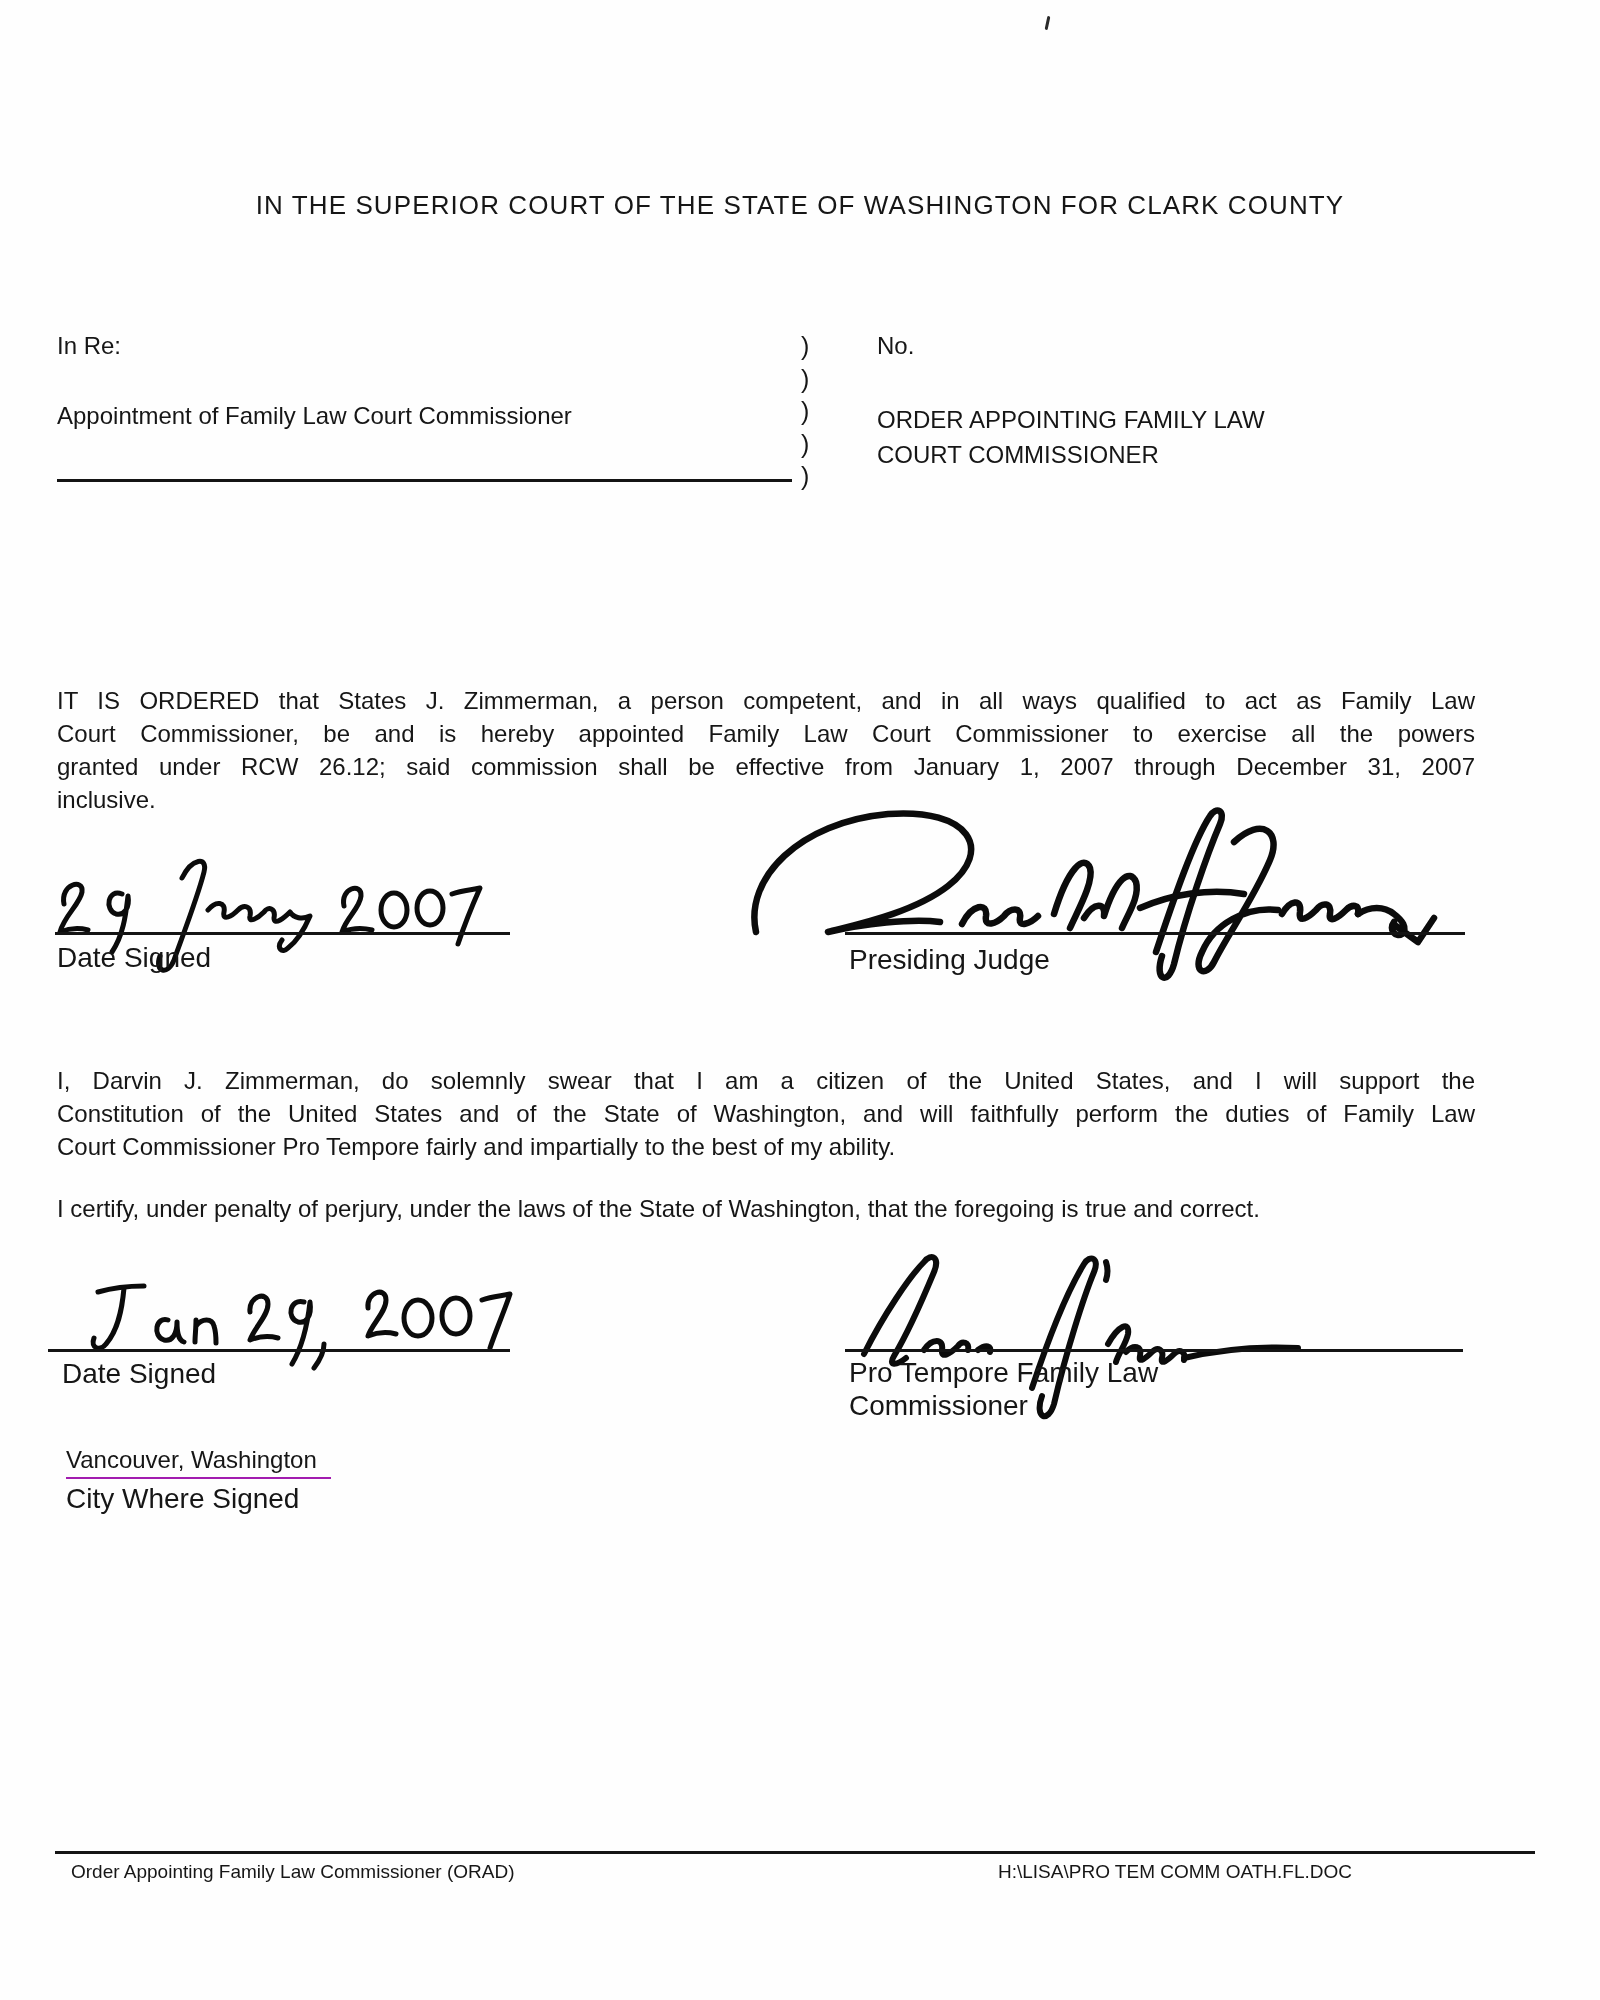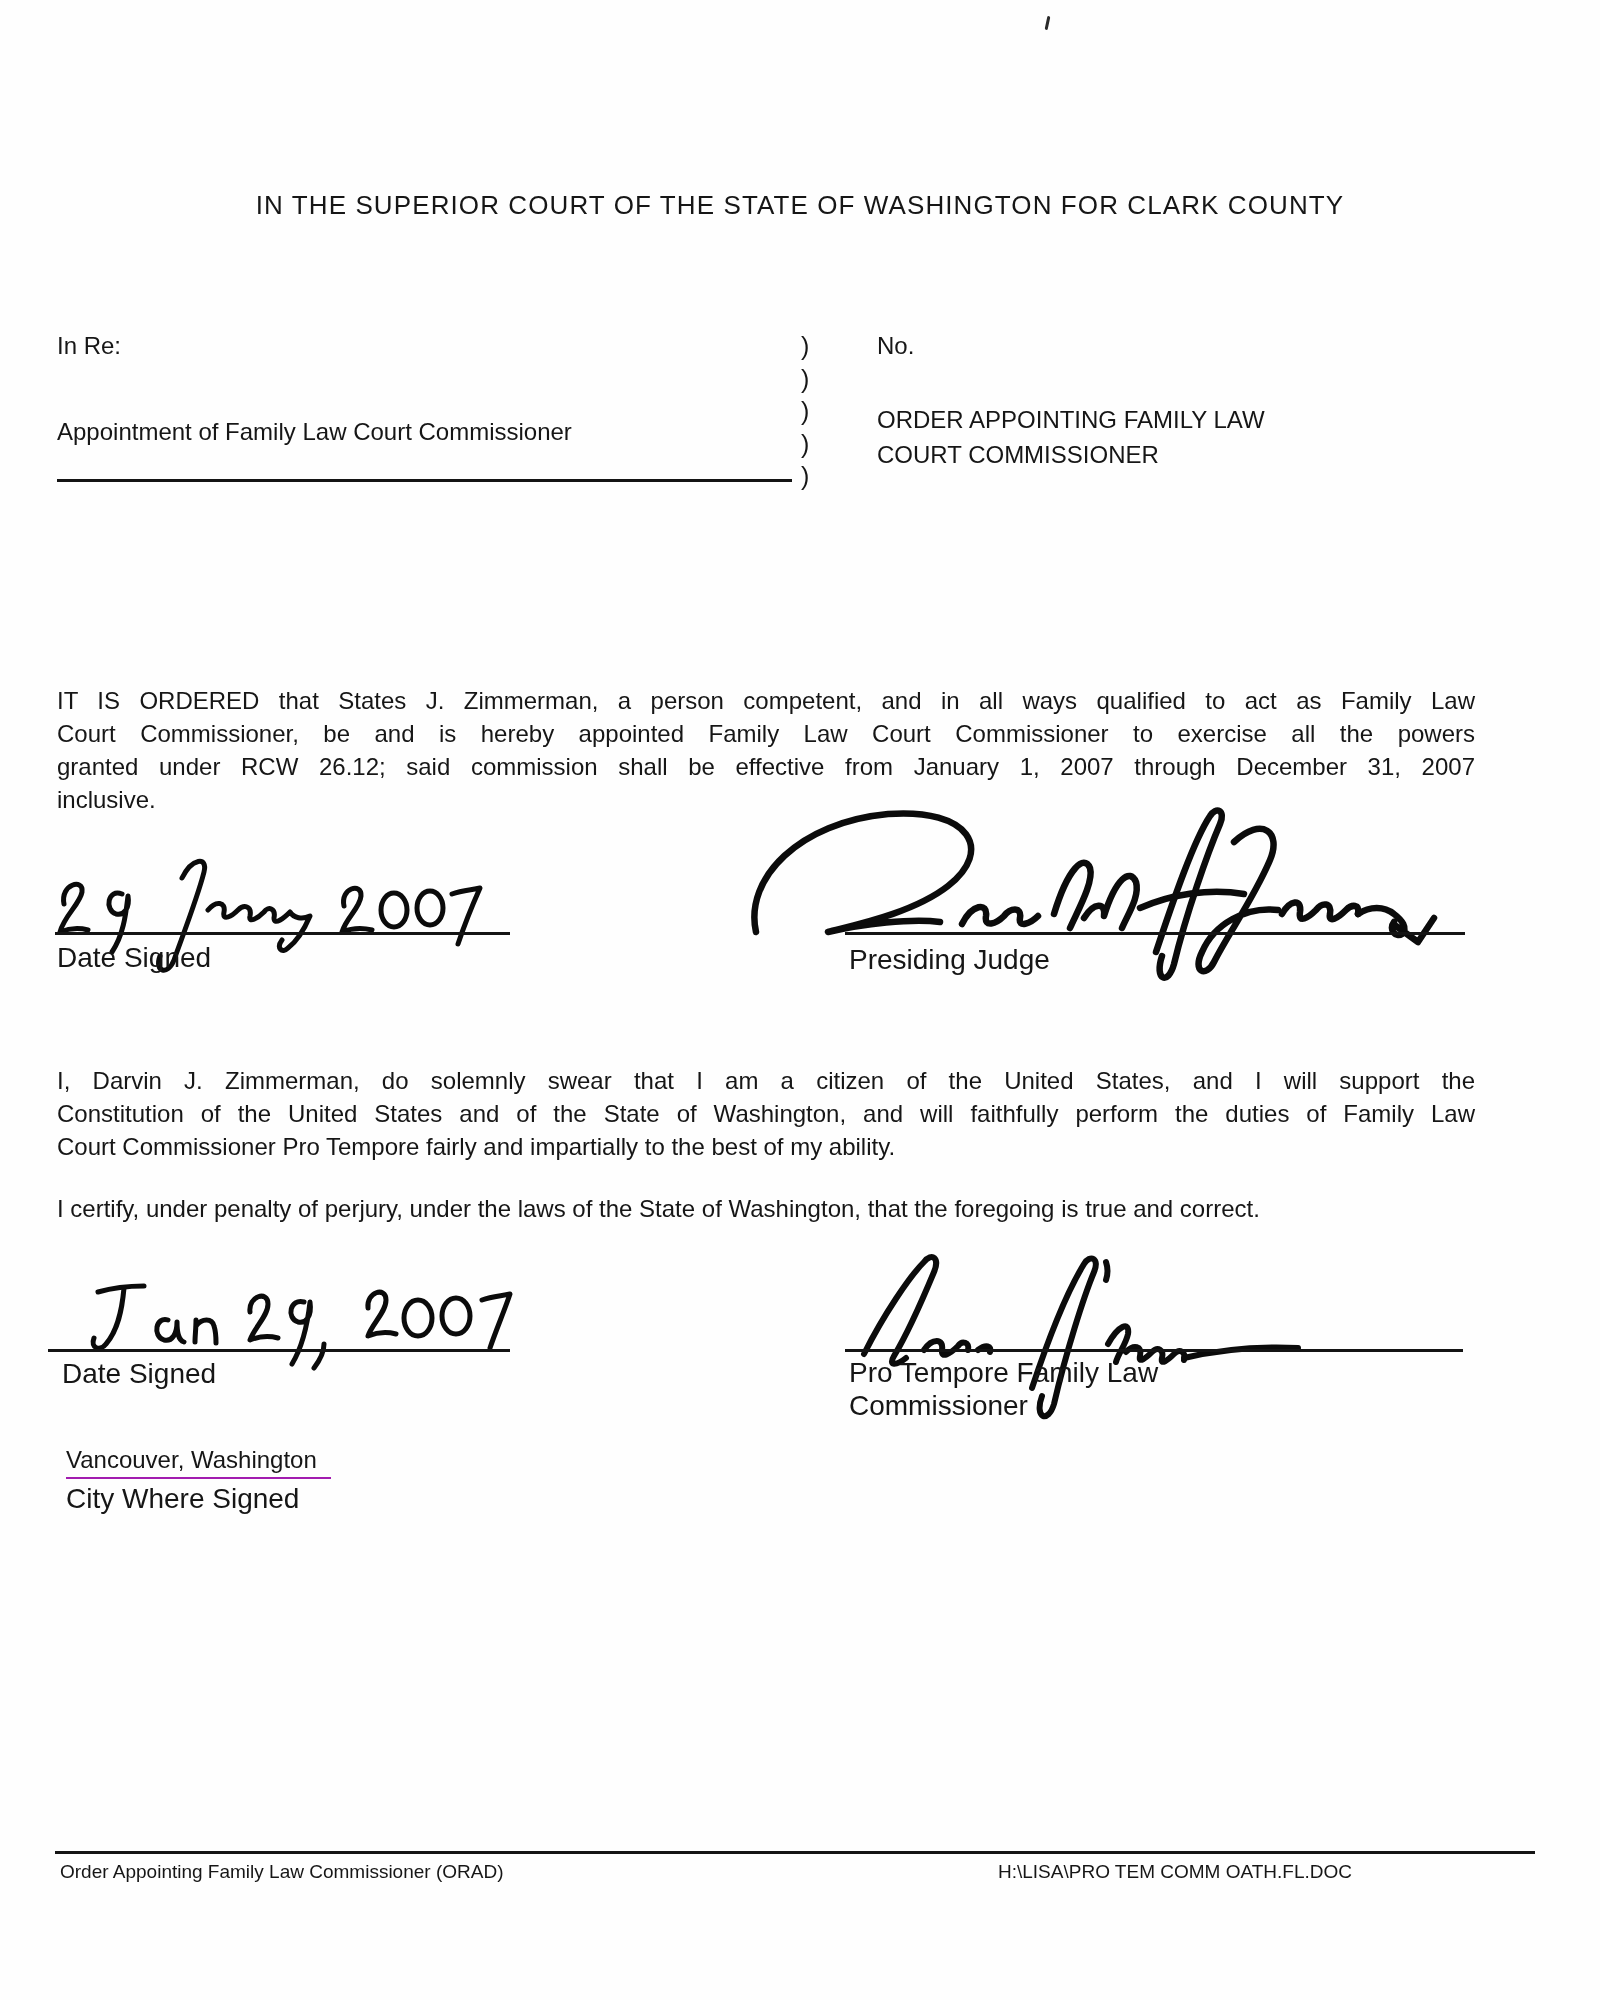--- a/index.html
+++ b/index.html
@@ -36,21 +36,21 @@
 </head>
 <body>
 
 <div class="page">
 
   <div class="speck" style="left:1046px;top:16px;"></div>
 
   <div class="abs title">IN THE SUPERIOR COURT OF THE STATE OF WASHINGTON FOR CLARK COUNTY</div>
 
   <div class="abs cap" style="left:57px;top:332px;">In Re:</div>
-  <div class="abs cap" style="left:57px;top:402px;margin-top:16px;">Appointment of Family Law Court Commissioner</div>
+  <div class="abs cap" style="left:57px;top:402px;">Appointment of Family Law Court Commissioner</div>
   <div class="rule" style="left:57px;top:479px;width:735px;"></div>
 
   <div class="abs paren-col">
     <span>)</span>
     <span>)</span>
     <span>)</span>
     <span>)</span>
     <span>)</span>
   </div>
 
@@ -141,16 +141,16 @@
     <div>Pro Tempore Family Law</div>
     <div>Commissioner</div>
   </div>
 
   <div class="abs" style="left:66px;top:1446px;">
     <span class="city-val">Vancouver, Washington</span>
   </div>
   <div class="abs lbl" style="left:66px;top:1483px;">City Where Signed</div>
 
   <div class="rule" style="left:55px;top:1851px;width:1480px;"></div>
-  <div class="abs footer-txt" style="left:60px;top:1861px;">Order Appointing Family Law Commissioner (ORAD)</div>
+  <div class="abs footer-txt" style="left:71px;top:1861px;">Order Appointing Family Law Commissioner (ORAD)</div>
   <div class="abs footer-txt" style="left:998px;top:1861px;">H:\LISA\PRO TEM COMM OATH.FL.DOC</div>
 
 </div>
 
 </body></html>

